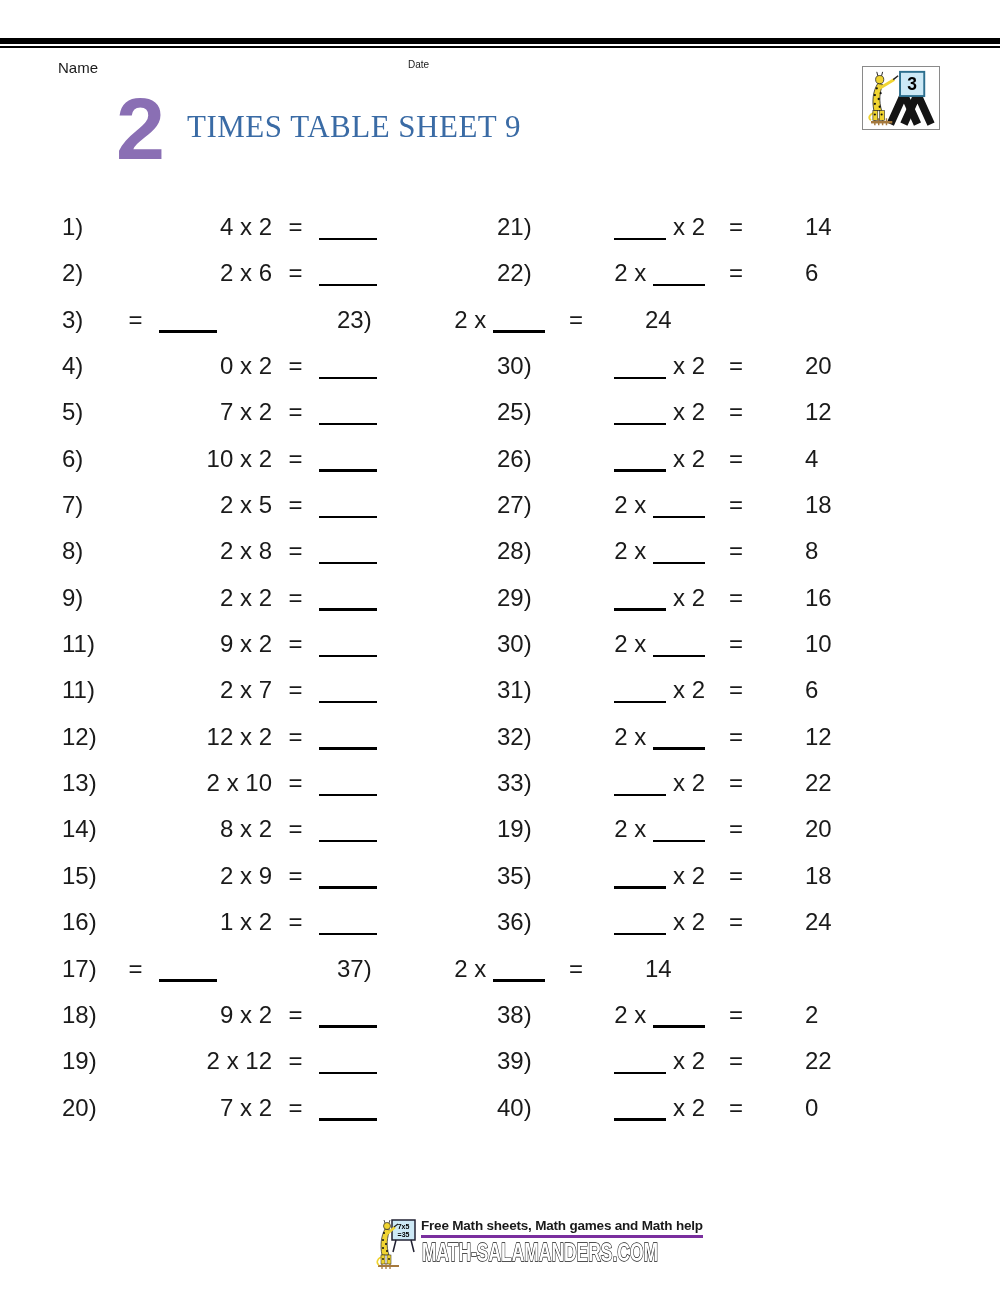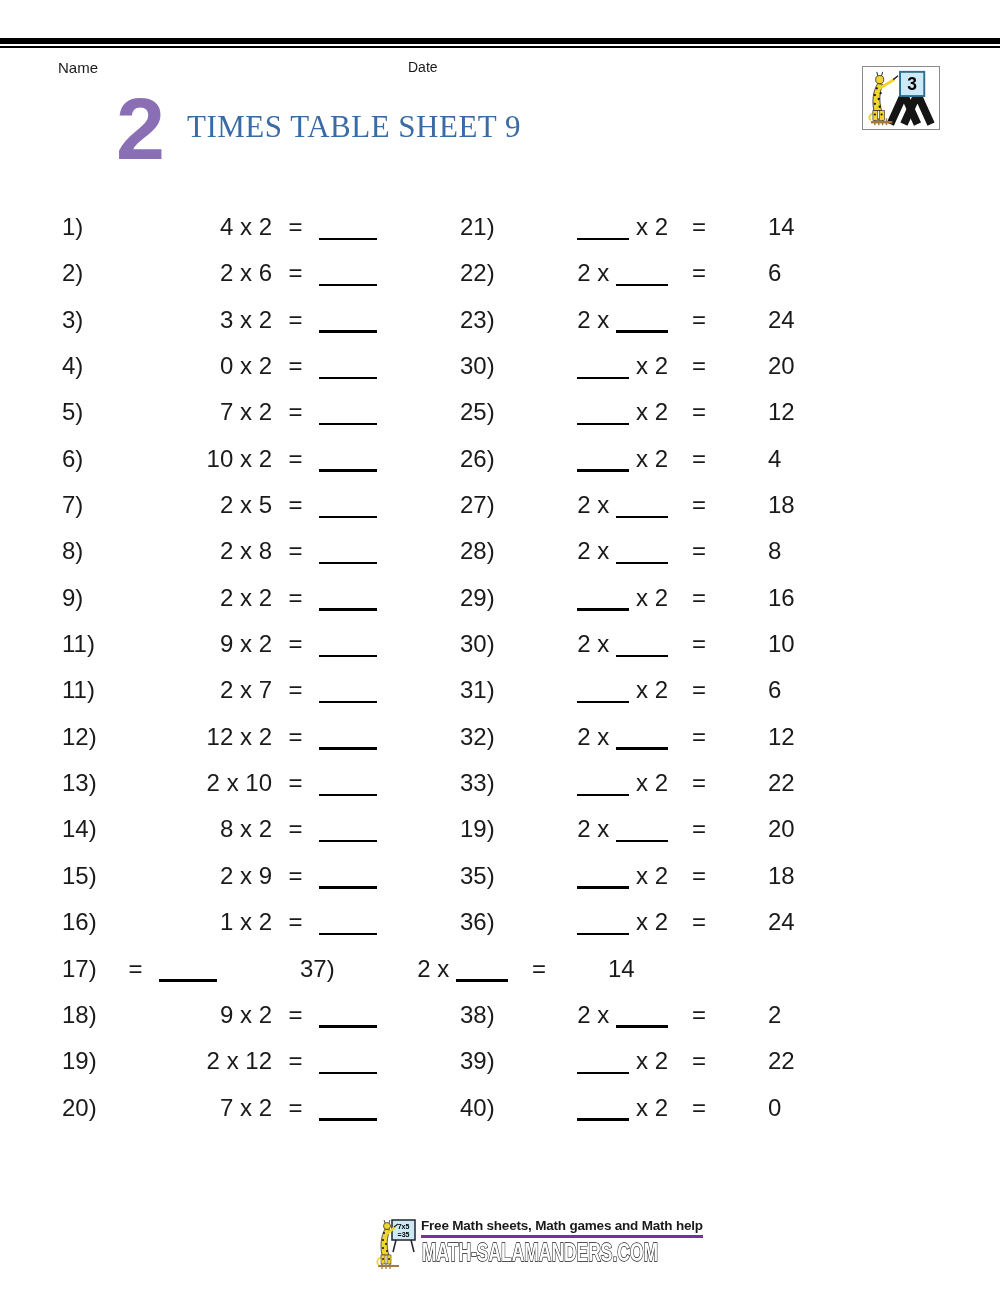--- a/index.html
+++ b/index.html
@@ -12,21 +12,21 @@
     overflow:hidden;
   }
   
   .top-rule{
     position:absolute;top:38px;left:0;right:0;
     height:1.5px;
     border-top:6px solid #000;
     border-bottom:2px solid #000;
   }
   .name-label{position:absolute;left:58px;top:59px;font-size:15px;}
-  .date-label{position:absolute;left:408px;top:59px;font-size:14px;}
+  .date-label{position:absolute;left:408px;top:59px;font-size:10px;}
 
   
   .corner-logo{
     position:absolute;left:862px;top:66px;width:78px;height:64px;
     border:1px solid #8a8a8a;background:#fff;box-sizing:border-box;
   }
   .corner-logo svg{display:block;width:100%;height:100%;}
 
   
   .big-number{
@@ -48,21 +48,21 @@
   .part{display:flex;align-items:baseline;}
   .part span{line-height:46.35px;font-size:24px;}
   .c-num{display:inline-block;}
   .c-expr{display:inline-block;text-align:right;white-space:pre;}
   .c-eq{display:inline-block;text-align:center;}
   .c-ans{display:inline-block;}
   .part.left  .c-num {width:50px;margin-left:62px;}
   .part.left  .c-expr{width:160px;}
   .part.left  .c-eq  {width:47px;}
   .part.left  .c-ans {width:62px;}
-  .part.right .c-num {width:50px;margin-left:79px;}
+  .part.right .c-num {width:50px;margin-left:116px;}
   .part.right .c-expr{width:158px;}
   .part.right .c-eq  {width:62px;}
   .part.right .c-ans {width:70px;padding-left:6px;margin-left:32px;}
   .blank{
     display:inline-block;height:2.5px;background:#000;
     margin-bottom:-5px;
   }
 
   
   .footer{
@@ -144,21 +144,20 @@
     <div class="part right">
       <span class="c-num">22)</span>
       <span class="c-expr">2 x <span class="blank" style="width: 52px;"></span></span>
       <span class="c-eq">=</span>
       <span class="c-ans">6</span>
     </div>
   </div>
     <div class="line">
     <div class="part left">
       <span class="c-num">3)</span>
-      <span class="c-expr">3 x 2</span>
       <span class="c-eq">=</span>
       <span class="c-ans"><span class="blank" style="width: 58px;"></span></span>
     </div>
     <div class="part right">
       <span class="c-num">23)</span>
       <span class="c-expr">2 x <span class="blank" style="width: 52px;"></span></span>
       <span class="c-eq">=</span>
       <span class="c-ans">24</span>
     </div>
   </div>

